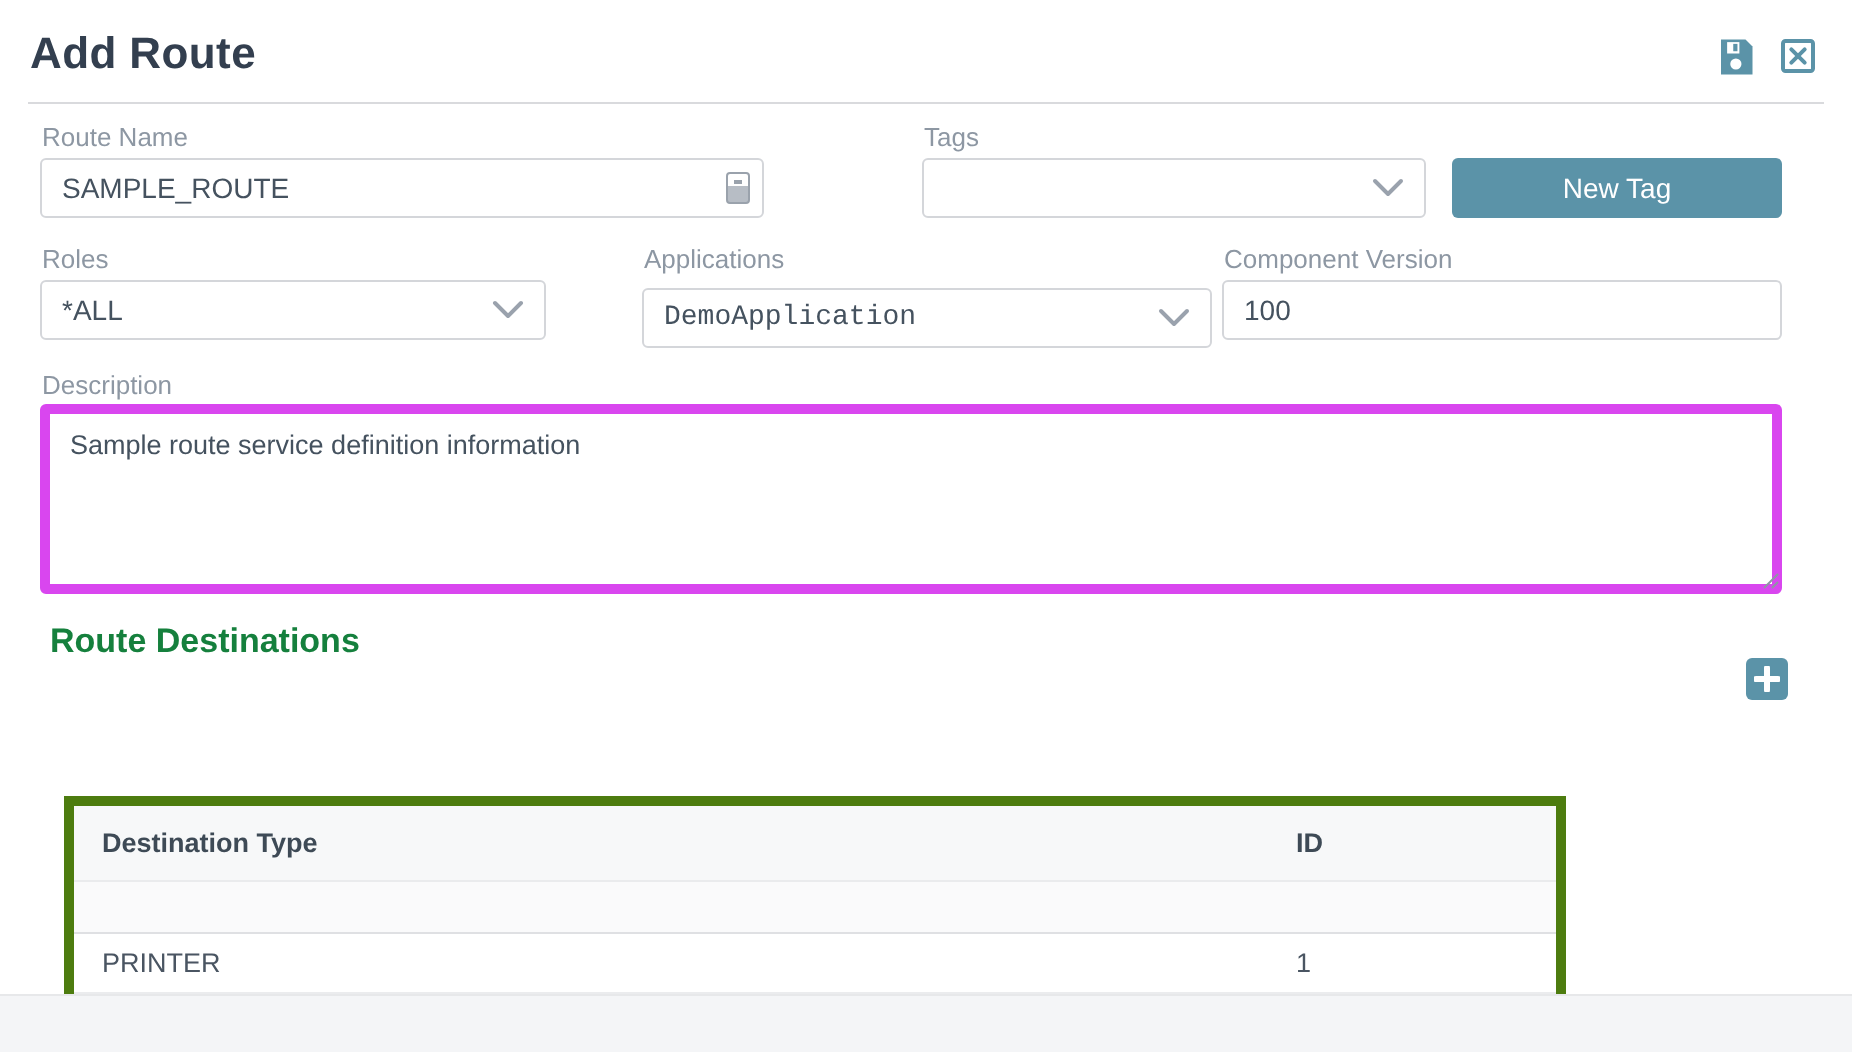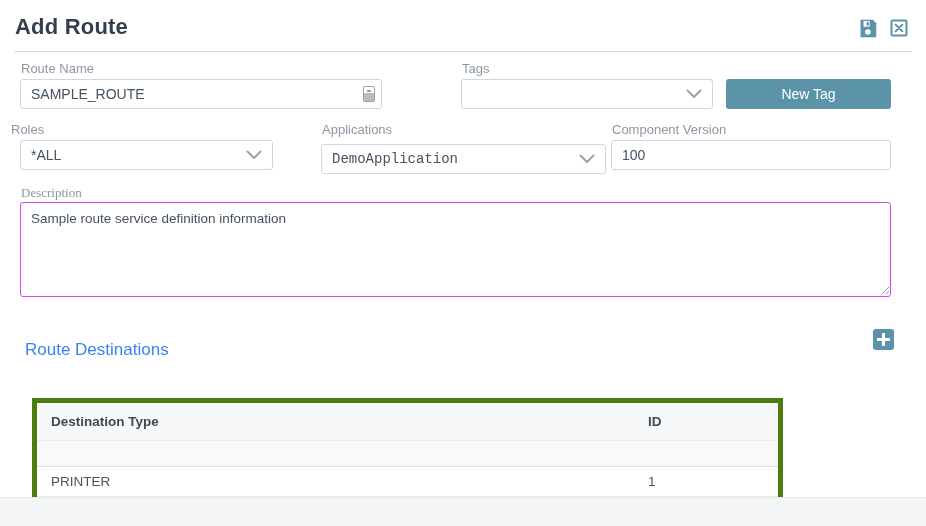--- a/index.html
+++ b/index.html
@@ -50,30 +50,30 @@
 
   .btn-teal {
     position: absolute; border: none; border-radius: 3px; cursor: pointer;
     background: #5b93a8; color: #ffffff; font-size: 14px;
     font-family: "Liberation Sans", "DejaVu Sans", sans-serif;
     display: flex; align-items: center; justify-content: center;
   }
 
   textarea.desc {
     position: absolute; left: 20px; top: 202px; width: 871px; height: 95px;
-    border: 1px solid #d946ef; border-radius: 3px; resize: none;
+    border: 5px solid #d946ef; border-radius: 3px; resize: none;
     font-family: "Liberation Sans", "DejaVu Sans", sans-serif;
     font-size: 13.5px; color: #45525f; padding: 8px 10px; outline: none;
   }
   .resize-grip { position: absolute; left: 881px; top: 286px; pointer-events: none; }
 
   
   .section-title {
-    position: absolute; left: 25px; top: 340px;
-    font-size: 17px; font-weight: 400; color: #3b82f6;
+    position: absolute; left: 25px; top: 311px;
+    font-size: 17px; font-weight: 700; color: #15803d;
   }
   .add-btn {
     position: absolute; right: 32px; top: 329px; width: 21px; height: 21px;
     background: #5b93a8; border: none; border-radius: 3px; cursor: pointer;
     display: flex; align-items: center; justify-content: center;
   }
 
   .dest-table {
     position: absolute; left: 32px; top: 370px; width: 751px;
     border: 5px solid #4d7c0f; background: #ffffff; margin-top: 28px;
@@ -127,40 +127,40 @@
   <label class="field-label" style="left:462px; top:61px;">Tags</label>
   <div class="select-box" style="left:461px; top:79px; width:252px;">
     <span class="select-value"></span>
     <svg class="chevron" width="16" height="10" viewBox="0 0 16 10">
       <path d="M1.5 1.5 L8 8 L14.5 1.5" fill="none" stroke="#9aa2ad" stroke-width="2" stroke-linecap="round" stroke-linejoin="round"></path>
     </svg>
   </div>
 
   <button class="btn-teal" style="left:726px; top:79px; width:165px; height:30px;">New Tag</button>
 
-  <label class="field-label" style="left:11px; top:122px;text-align:right;">Roles</label>
+  <label class="field-label" style="left:21px; top:122px;text-align:right;">Roles</label>
   <div class="select-box" style="left:20px; top:140px; width:253px;">
     <span class="select-value">*ALL</span>
     <svg class="chevron" width="16" height="10" viewBox="0 0 16 10">
       <path d="M1.5 1.5 L8 8 L14.5 1.5" fill="none" stroke="#9aa2ad" stroke-width="2" stroke-linecap="round" stroke-linejoin="round"></path>
     </svg>
   </div>
 
   <label class="field-label" style="left:322px; top:122px;">Applications</label>
   <div class="select-box" style="left:321px; top:144px; width:285px;font-family:Liberation Mono, monospace;">
     <span class="select-value">DemoApplication</span>
     <svg class="chevron" width="16" height="10" viewBox="0 0 16 10">
       <path d="M1.5 1.5 L8 8 L14.5 1.5" fill="none" stroke="#9aa2ad" stroke-width="2" stroke-linecap="round" stroke-linejoin="round"></path>
     </svg>
   </div>
 
   <label class="field-label" style="left:612px; top:122px;">Component Version</label>
   <input class="text-input" type="text" style="left: 611px; top: 140px; width: 280px;" value="100">
 
-  <label class="field-label" style="left:21px; top:185px;font-family:Liberation Serif, serif;">Description</label>
+  <label class="field-label" style="left:21px; top:185px;">Description</label>
   <textarea class="desc" style="">Sample route service definition information</textarea>
   <svg class="resize-grip" width="9" height="9" viewBox="0 0 9 9">
     <path d="M8 1 L1 8 M8 5 L5 8" stroke="#8d97a3" stroke-width="1"></path>
   </svg>
 
   <div class="section-title">Route Destinations</div>
   <button class="add-btn">
     <svg width="13" height="13" viewBox="0 0 13 13">
       <path d="M6.5 1v11M1 6.5h11" stroke="#ffffff" stroke-width="3" stroke-linecap="round"></path>
     </svg>

